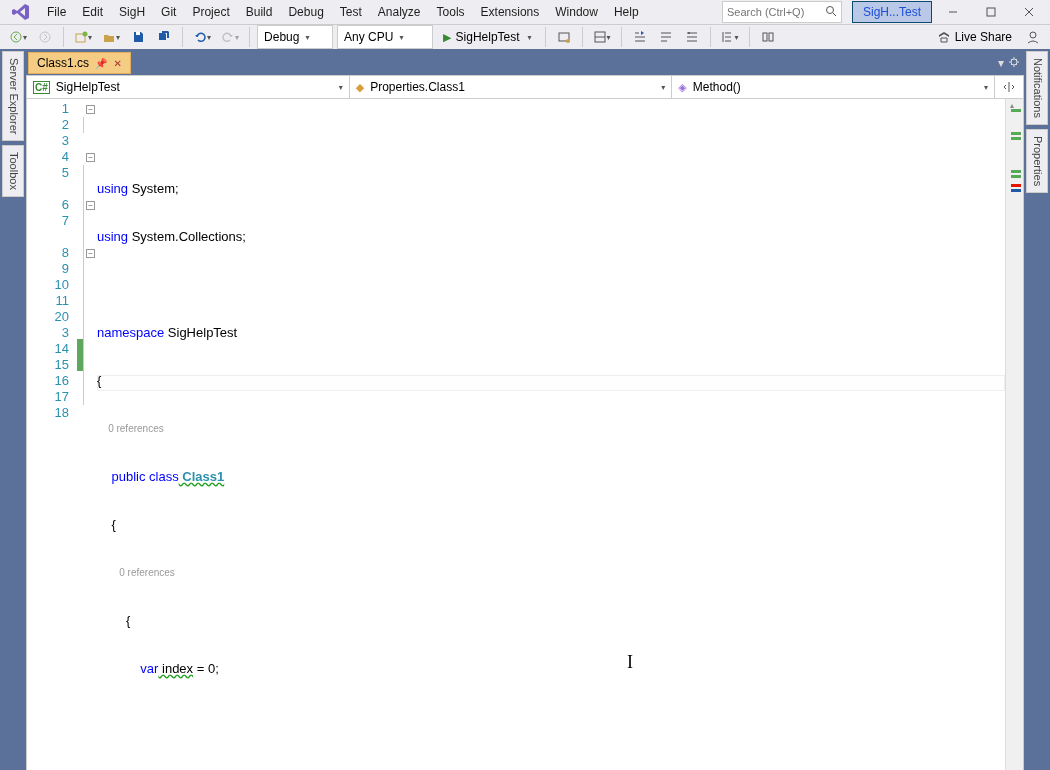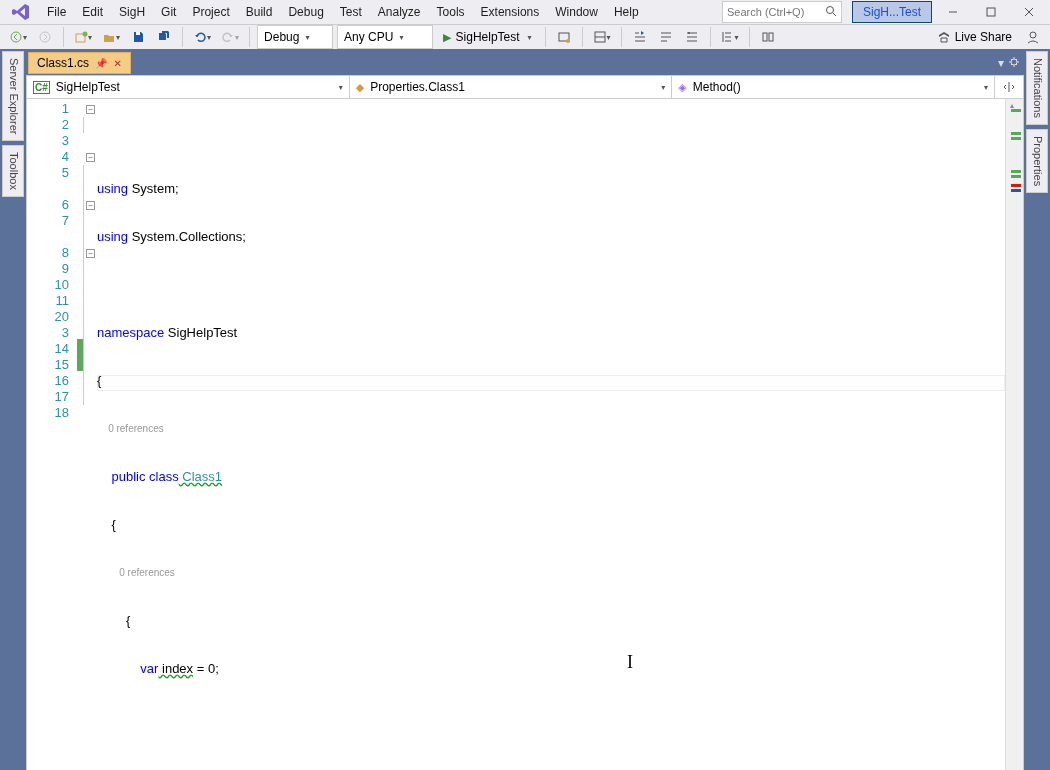--- a/index.html
+++ b/index.html
@@ -51,21 +51,21 @@
 .gutter { width: 50px; text-align: right; padding-right: 8px; color: #2b91af; font-family: Consolas, monospace; font-size: 13px; line-height: 16px; padding-top: 2px; }
 .fold-col { width: 14px; font-family: Consolas, monospace; font-size: 10px; color: #999; line-height: 16px; padding-top: 2px; }
 .fold-col div { height: 16px; display: flex; align-items: center; justify-content: center; border-left: 1px dotted transparent; }
 .fold-box { border: 1px solid #999; width: 9px; height: 9px; font-size: 8px; line-height: 7px; text-align: center; color: #666; background:#fff; }
 .change-col { width: 6px; }
 .change-col div { height: 16px; }
 .chg { background: #5fa65f; }
 
 .code { flex: 1; font-family: Consolas, monospace; font-size: 13px; line-height: 16px; padding-top: 2px; white-space: pre; color: #000; position: relative; }
 .kw { color: #0000ff; }
-.type { color: #2b91af; }
+.type { color: #2b91af; font-weight: bold; }
 .squig { text-decoration: underline wavy #1a9e1a; text-decoration-skip-ink: none; }
 .codelens { color: #999; font-size: 10px; line-height: 16px; padding-left: 0; }
 .cur-line { position: absolute; left: 0; right: 18px; height: 16px; border: 1px solid #eee; background: #fefefe; z-index: 0; }
 .code > div { position: relative; z-index: 1; height: 16px; }
 
 .vscroll { width: 18px; background: #f0f0f0; border-left: 1px solid #ddd; position: relative; }
 .vscroll .marks { position: absolute; right: 2px; top: 10px; width: 10px; }
 .mark { width: 10px; height: 3px; margin-bottom: 2px; }
 
 .ibeam-cursor { position: absolute; font-family: serif; font-size: 18px; color: #000; }

